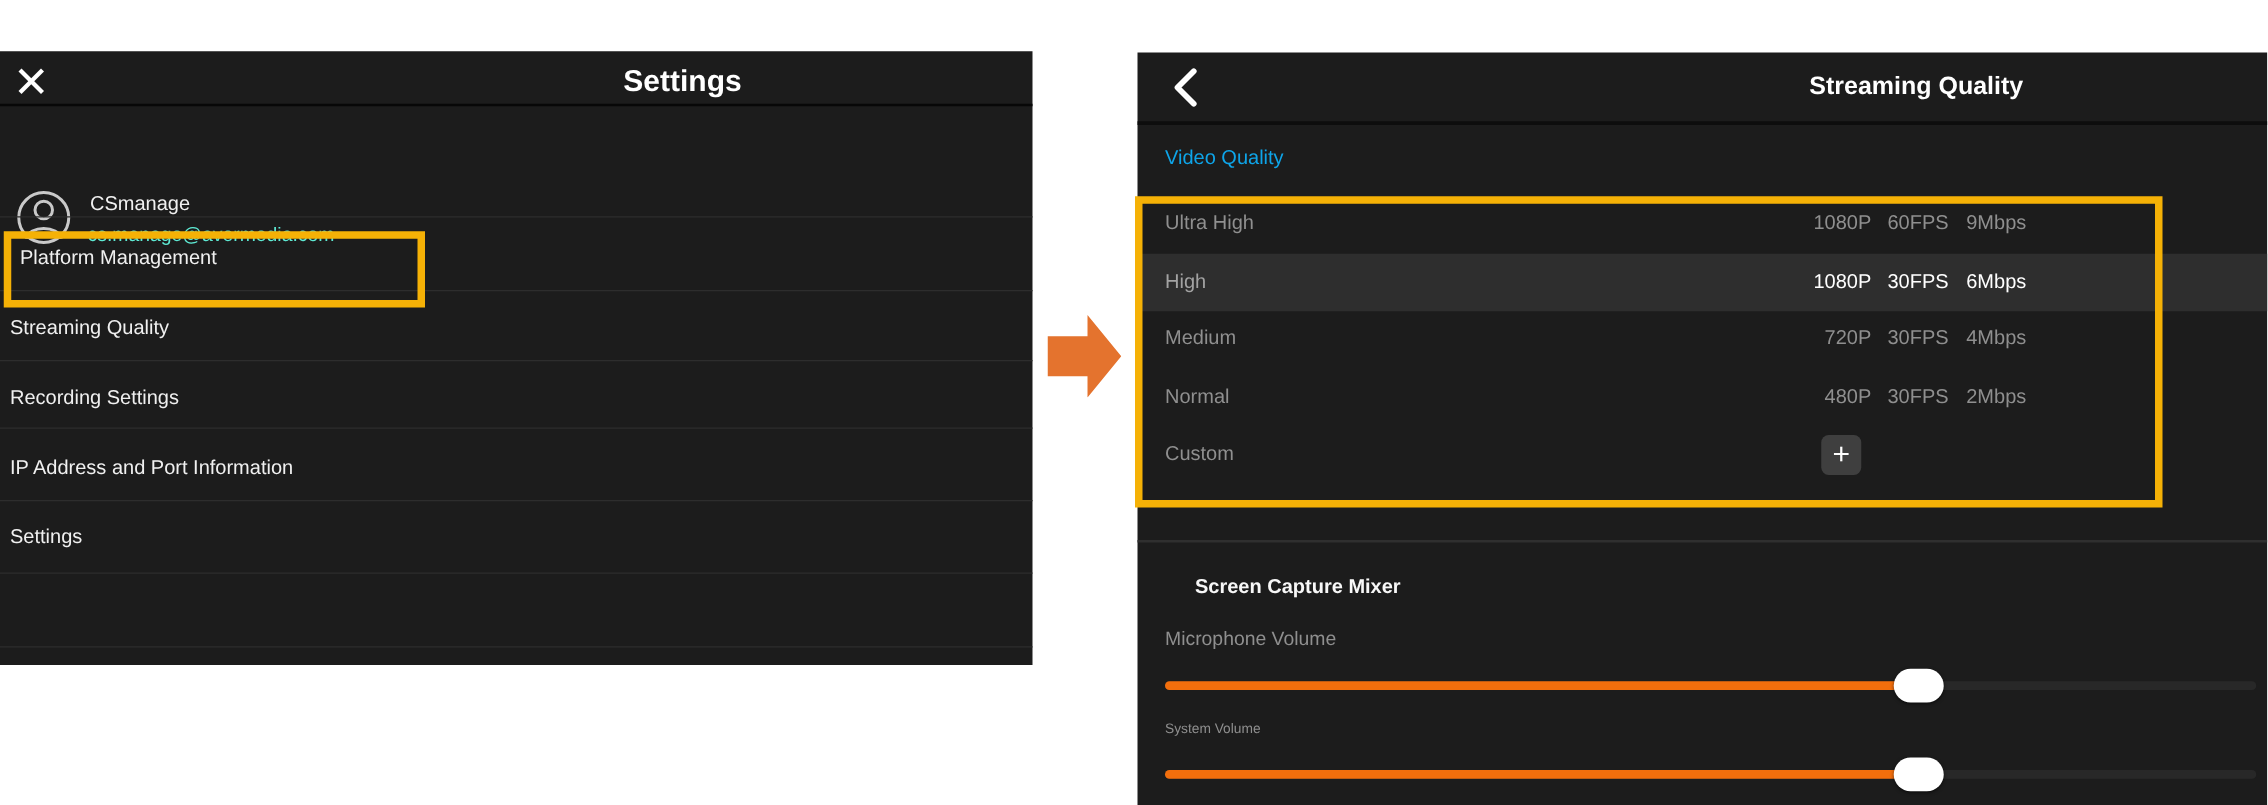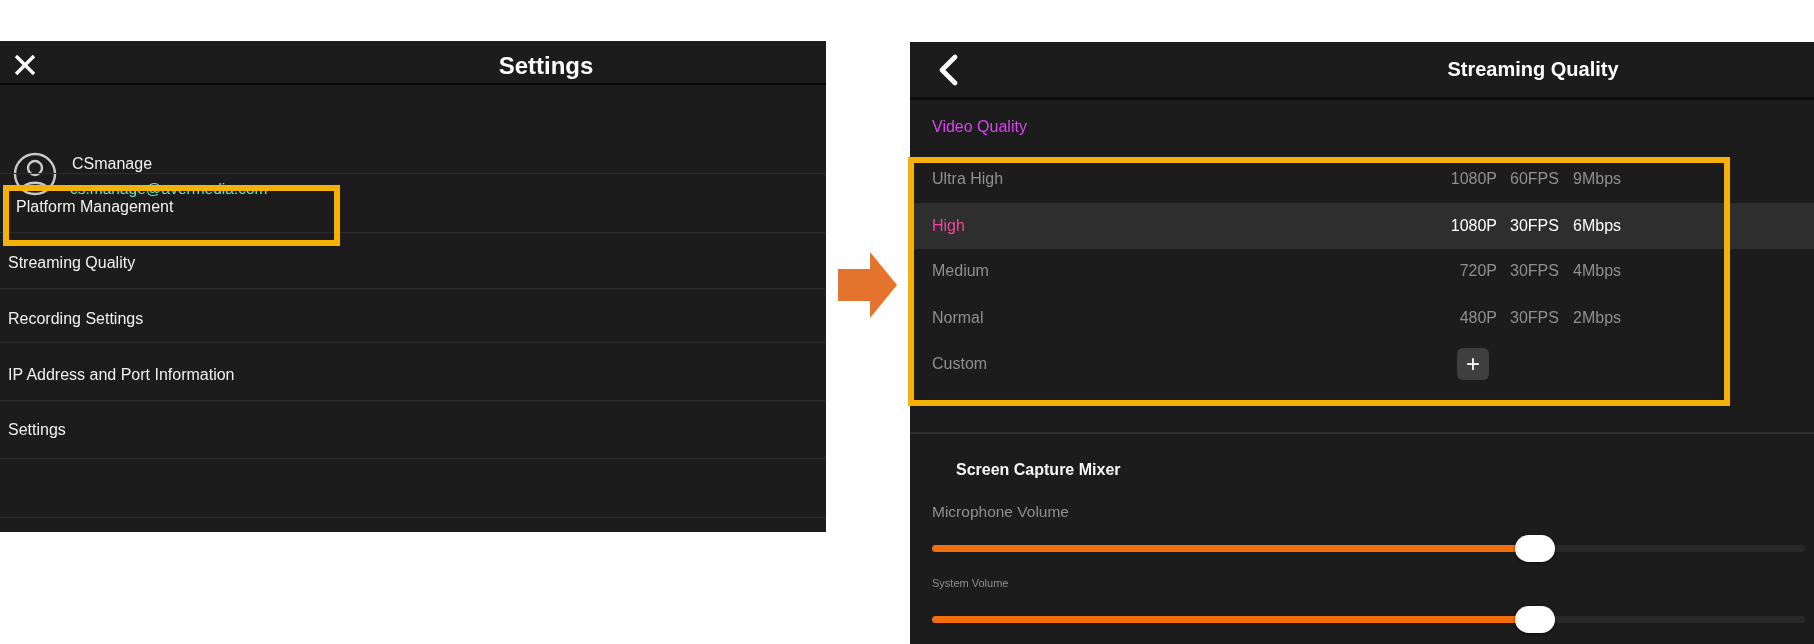--- a/index.html
+++ b/index.html
@@ -108,33 +108,33 @@
         <svg width="24" height="32" viewBox="0 0 24 32">
           <polyline points="19,3 6,16 19,29" fill="none" stroke="#ffffff" stroke-width="4.6" stroke-linecap="round" stroke-linejoin="round"></polyline>
         </svg>
       </span>
     </button>
 
     <div class="title" style="left:523px;top:16px;width:200px;font-size:20px;">Streaming Quality</div>
 
     <div class="divider strong" style="top:55px;"></div>
 
-    <div class="txt" style="left:22px;top:76px;color:#d946ef;">Video Quality</div>
+    <div class="txt" style="left:22px;top:76px;color:#0ea5e9;">Video Quality</div>
 
     <div class="selected-band" style="top:161px;"></div>
 
     <div class="abs" style="left:0;top:115px;width:820px;height:46px;z-index:1;">
       <div class="txt dim qrow-label" style="top:13px;">Ultra High</div>
       <div class="txt dim col-res" style="top:13px;">1080P</div>
       <div class="txt dim col-fps" style="top:13px;">60FPS</div>
       <div class="txt dim col-bit" style="top:13px;">9Mbps</div>
     </div>
 
     <div class="abs" style="left:0;top:161px;width:820px;height:46px;z-index:1;">
-      <div class="txt qrow-label" style="top:14px;color:#ec4899;">High</div>
+      <div class="txt qrow-label" style="top:14px;color:#a3a3a3;">High</div>
       <div class="txt col-res" style="top:14px;color:#ffffff;">1080P</div>
       <div class="txt col-fps" style="top:14px;color:#ffffff;">30FPS</div>
       <div class="txt col-bit" style="top:14px;color:#ffffff;">6Mbps</div>
     </div>
 
     <div class="abs" style="left:0;top:207px;width:820px;height:46px;z-index:1;">
       <div class="txt dim qrow-label" style="top:13px;">Medium</div>
       <div class="txt dim col-res" style="top:13px;">720P</div>
       <div class="txt dim col-fps" style="top:13px;">30FPS</div>
       <div class="txt dim col-bit" style="top:13px;">4Mbps</div>

